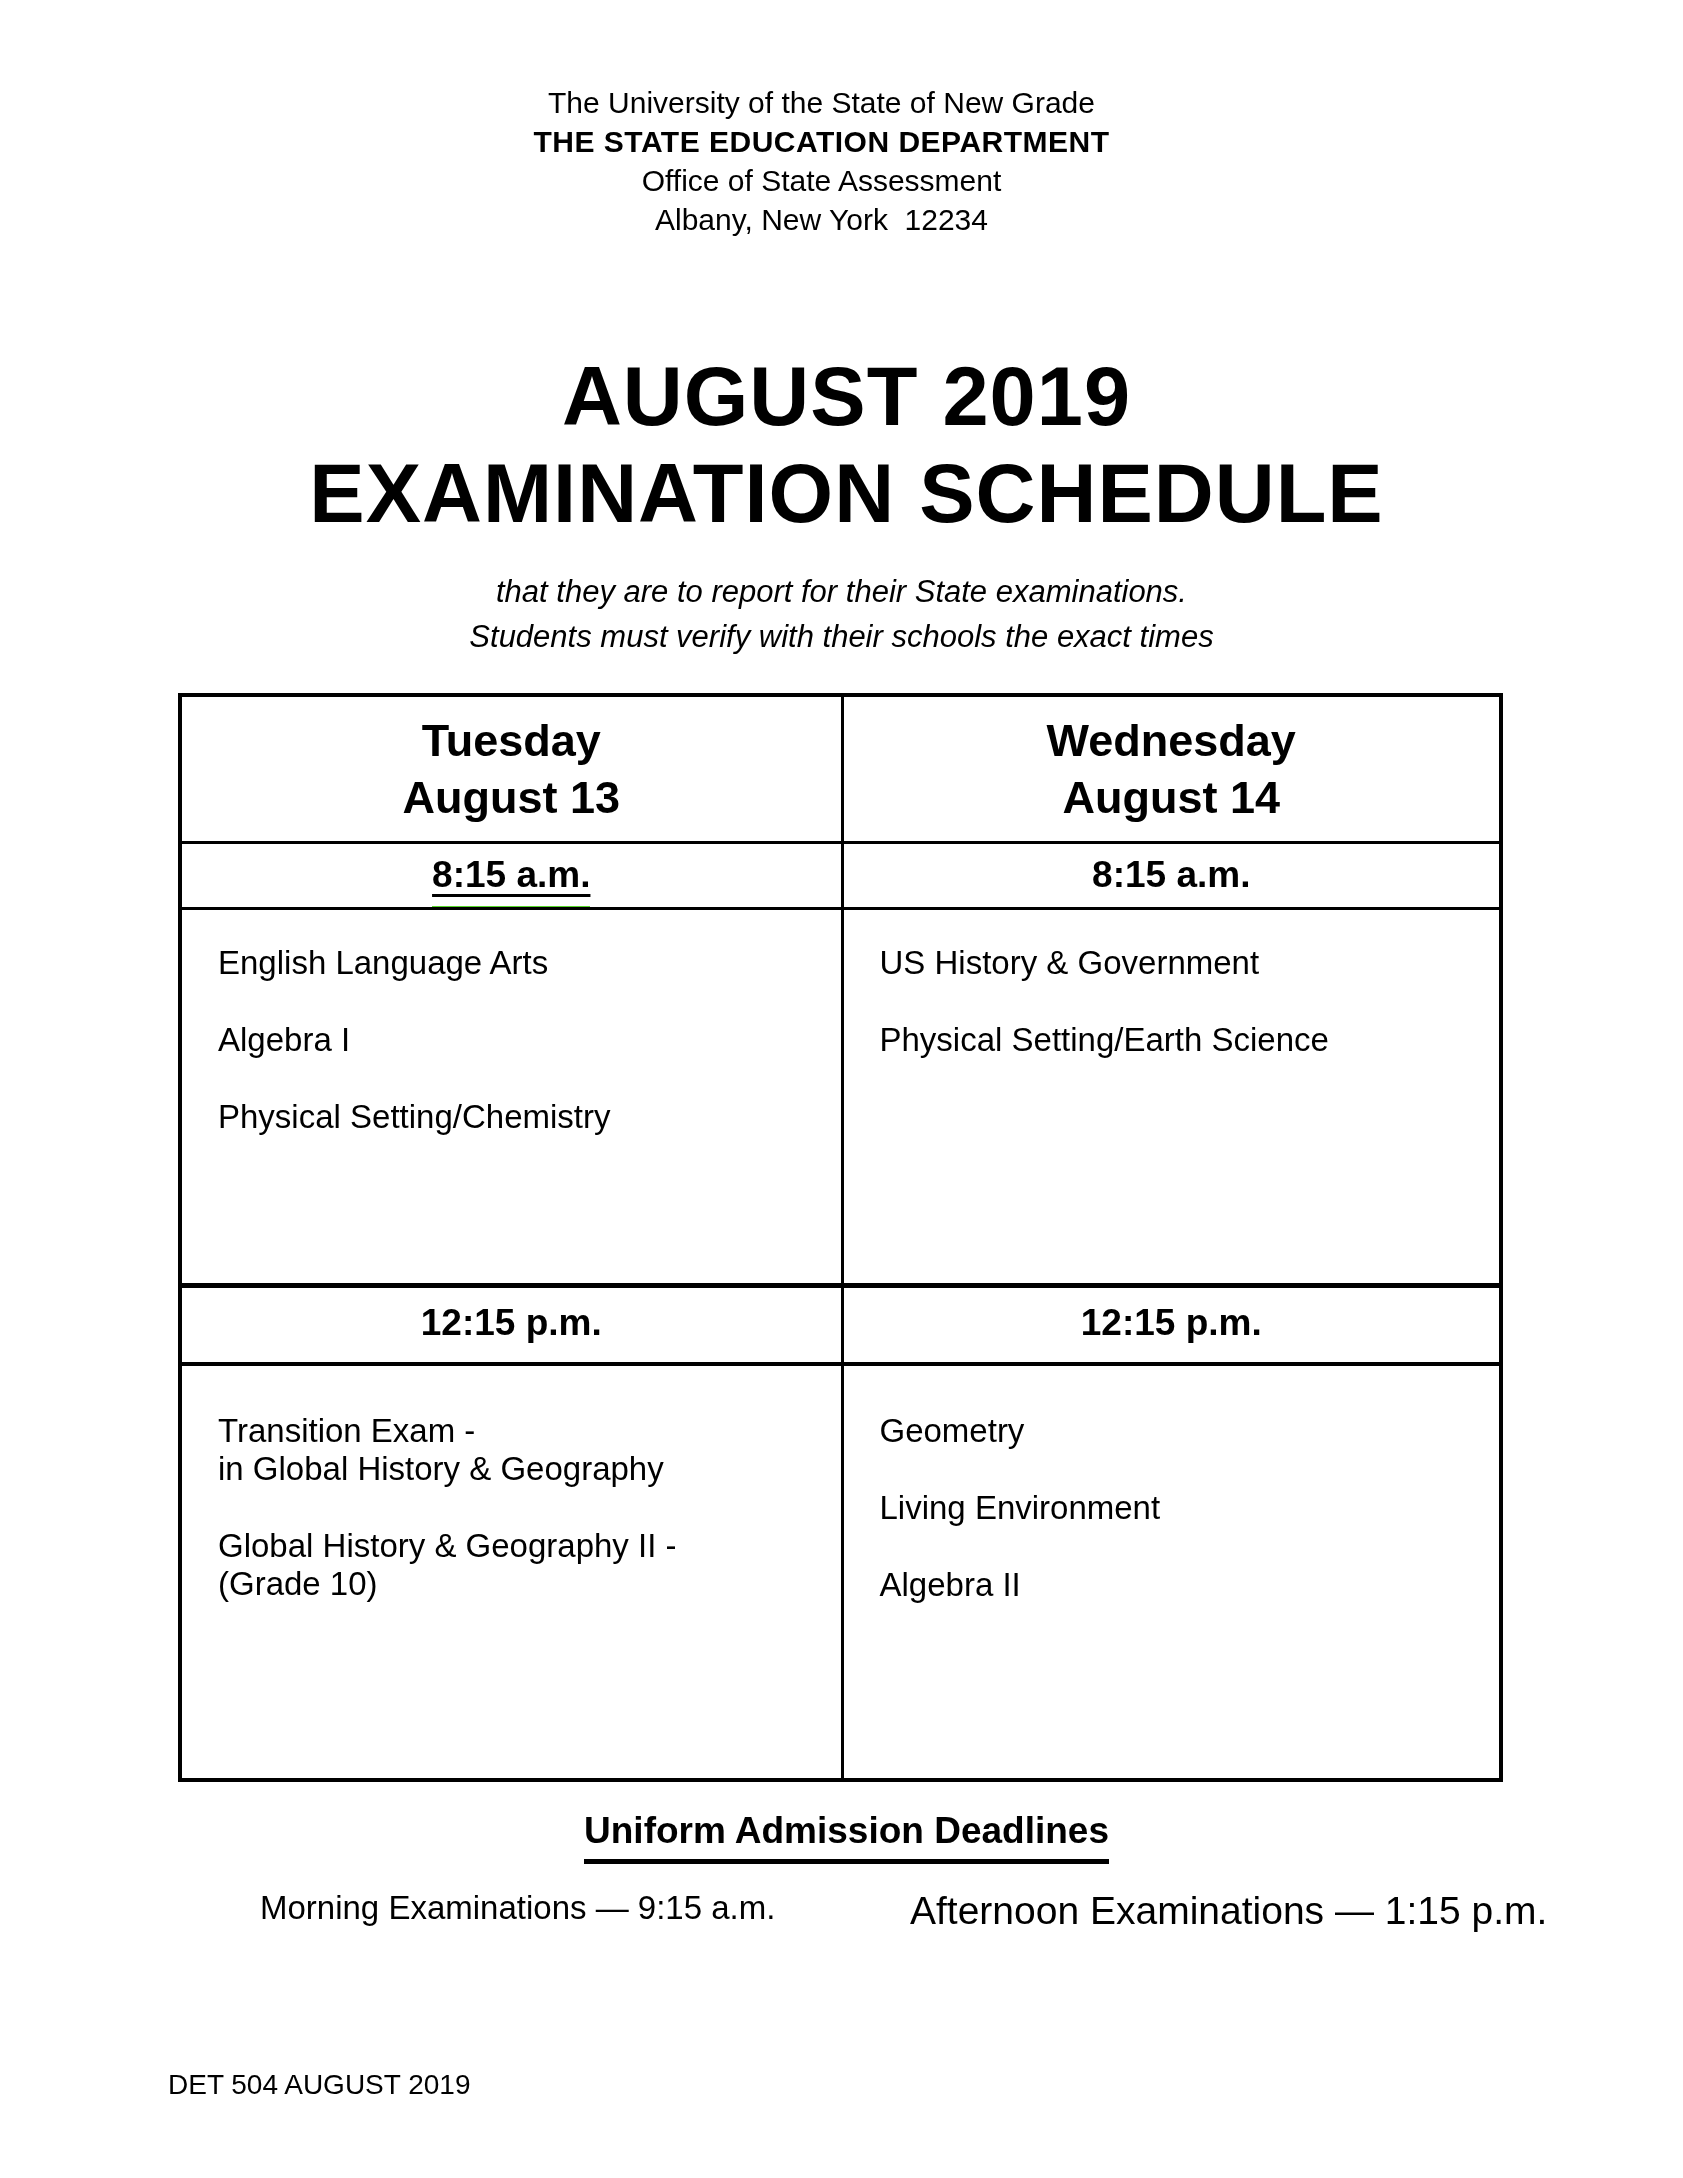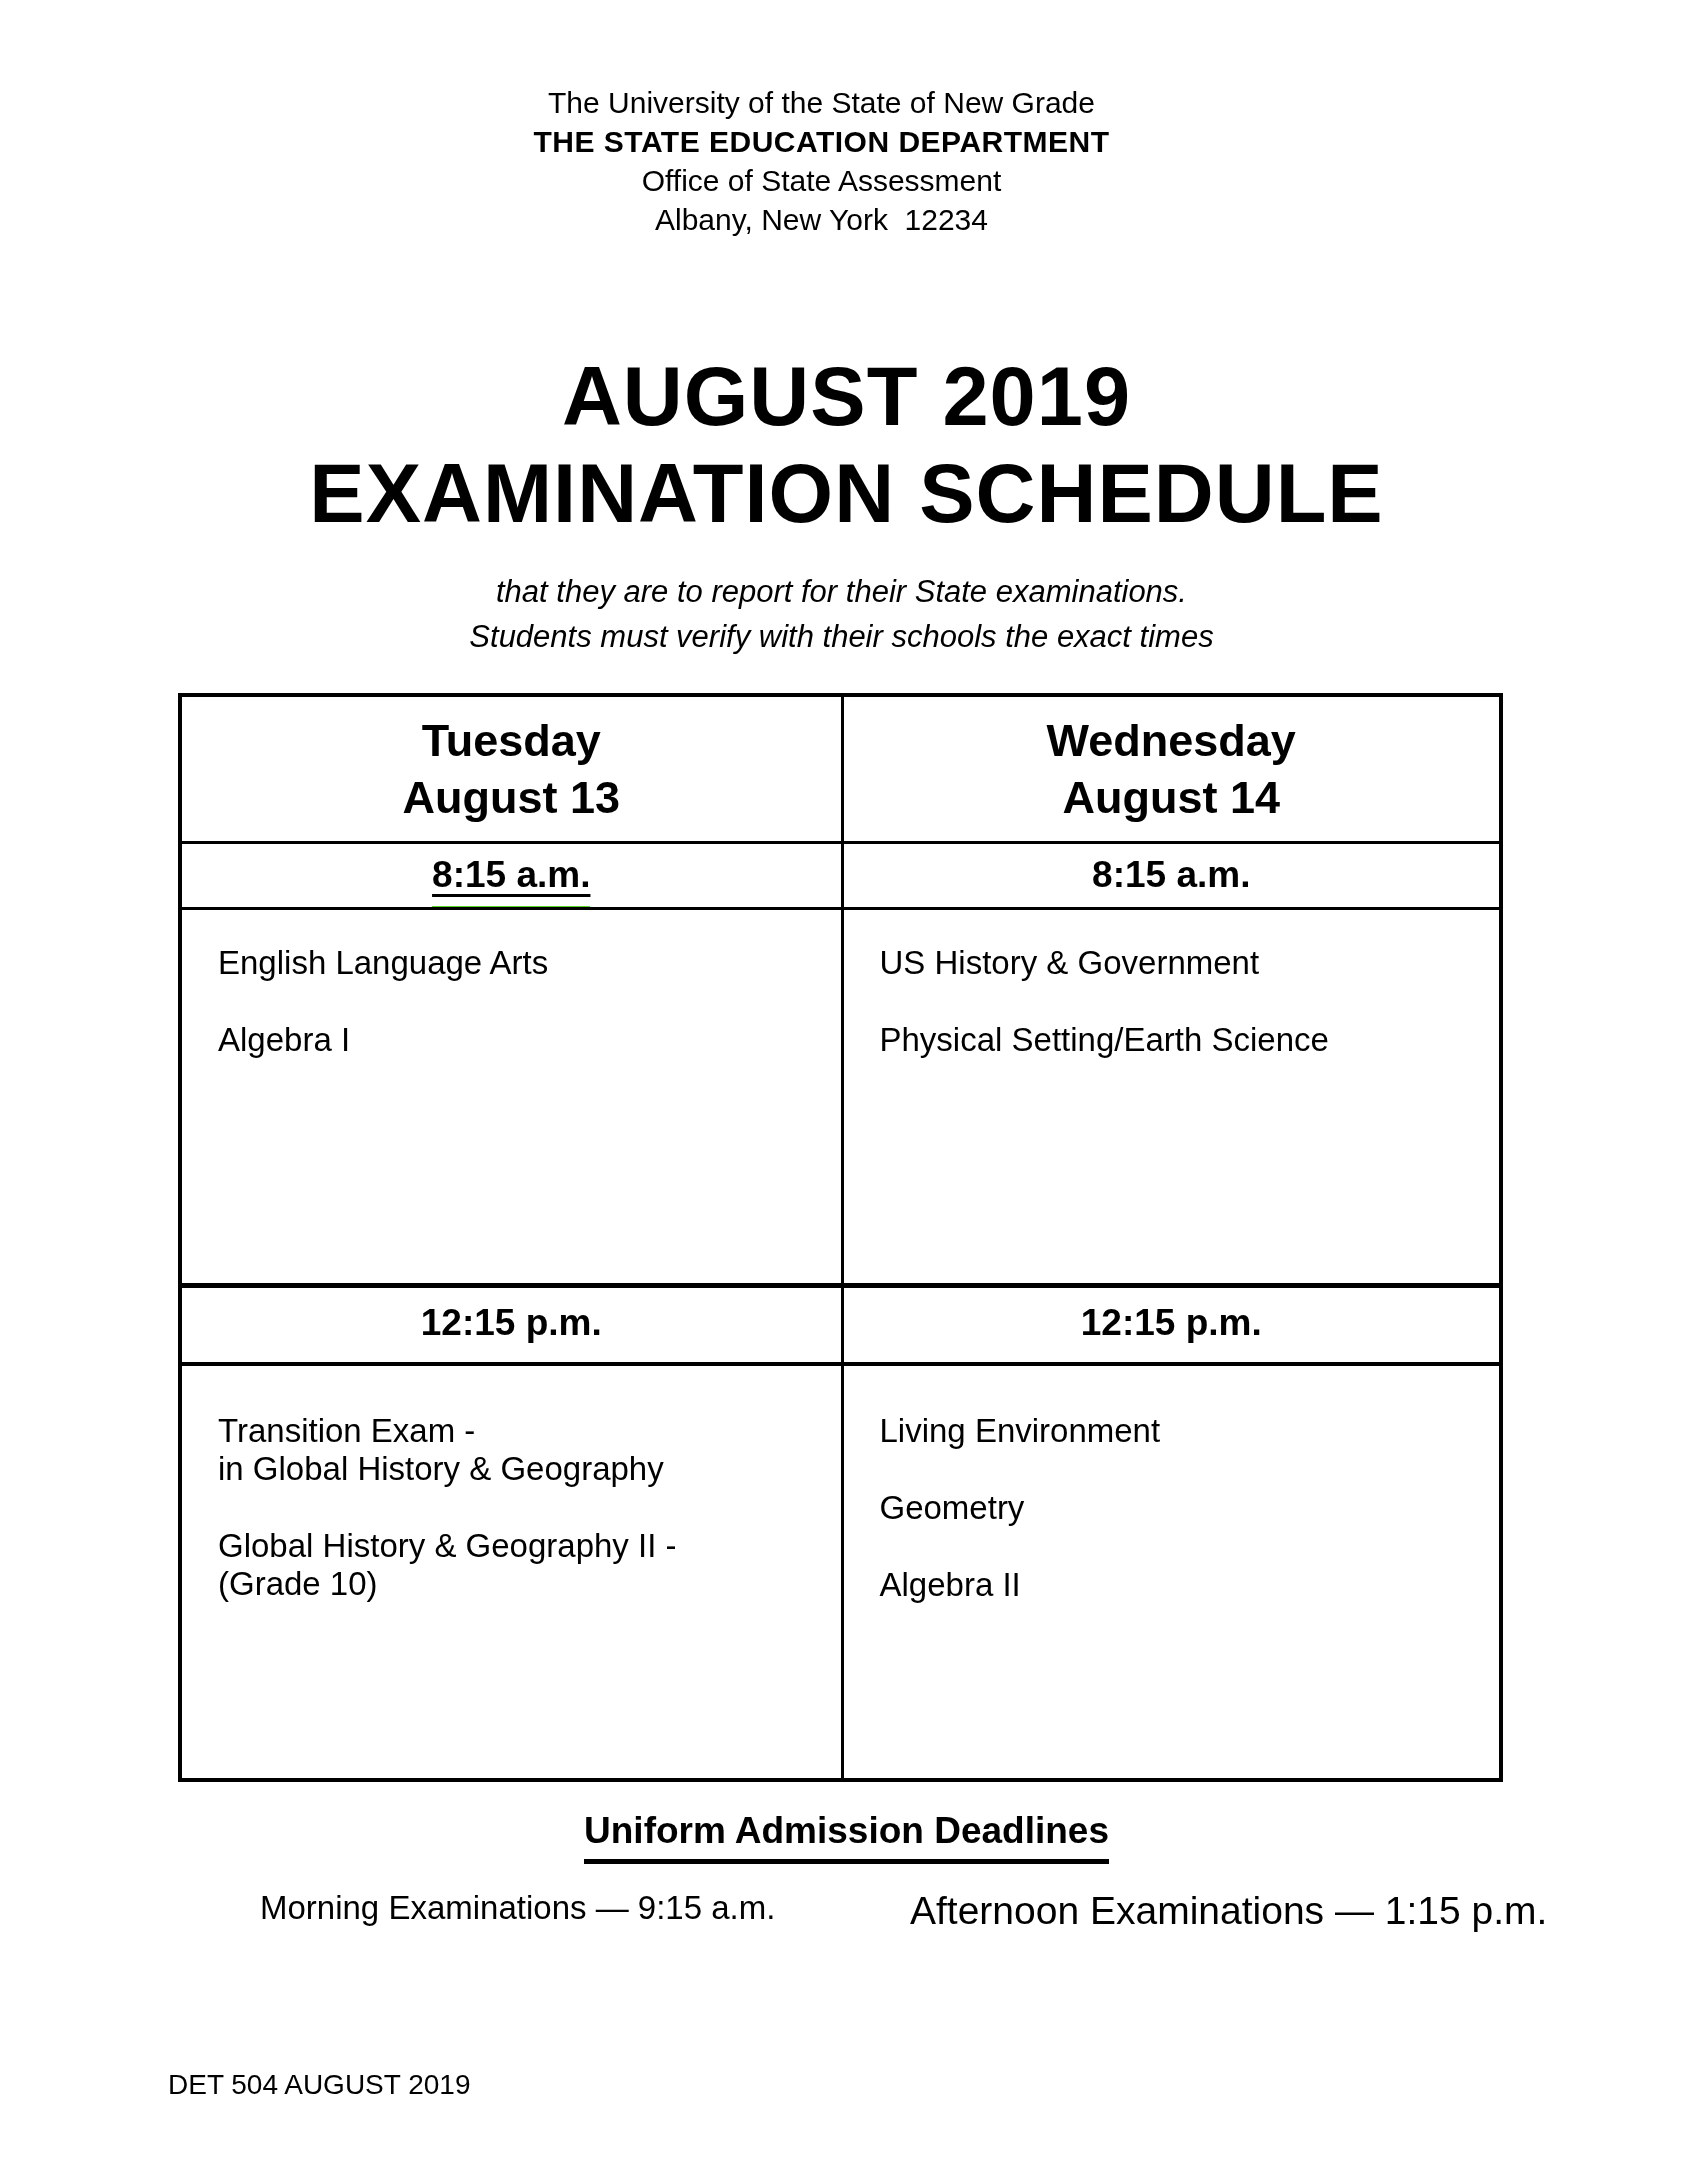--- a/index.html
+++ b/index.html
@@ -145,20 +145,21 @@
     </span>
   </div>
   <div class="cell time-cell row-time-am vline">
     <span>8:15 a.m.</span>
   </div>
 
   <div class="cell exams-cell row-exams-am">
 
   <div class="exam-item">English Language Arts</div>
       <div class="exam-item">Algebra I</div>
+      <div class="exam-item">Physical Setting/Chemistry</div>
     </div>
   <div class="cell exams-cell row-exams-am vline">
 
   <div class="exam-item">US History &amp; Government</div>
       <div class="exam-item">Physical Setting/Earth Science</div>
     </div>
 
   <div class="cell time-cell row-time-pm">
     <span>12:15 p.m.</span>
   </div>
@@ -168,22 +169,22 @@
 
   <div class="cell exams-cell row-exams-pm">
 
   <div class="exam-item">Transition Exam -
 in Global History &amp; Geography</div>
       <div class="exam-item">Global History &amp; Geography II -
 (Grade 10)</div>
     </div>
   <div class="cell exams-cell row-exams-pm vline">
 
-  <div class="exam-item">Living Environment</div>
-      <div class="exam-item">Geometry</div>
+  <div class="exam-item">Geometry</div>
+      <div class="exam-item">Living Environment</div>
       <div class="exam-item">Algebra II</div>
     </div>
 
 </div>
 
 <div class="abs deadlines-heading-wrap">
   <span class="deadlines-heading">Uniform Admission Deadlines</span>
 </div>
 <div class="abs deadline-morning">Morning Examinations — 9:15 a.m.</div>
 <div class="abs deadline-afternoon">Afternoon Examinations — 1:15 p.m.</div>

